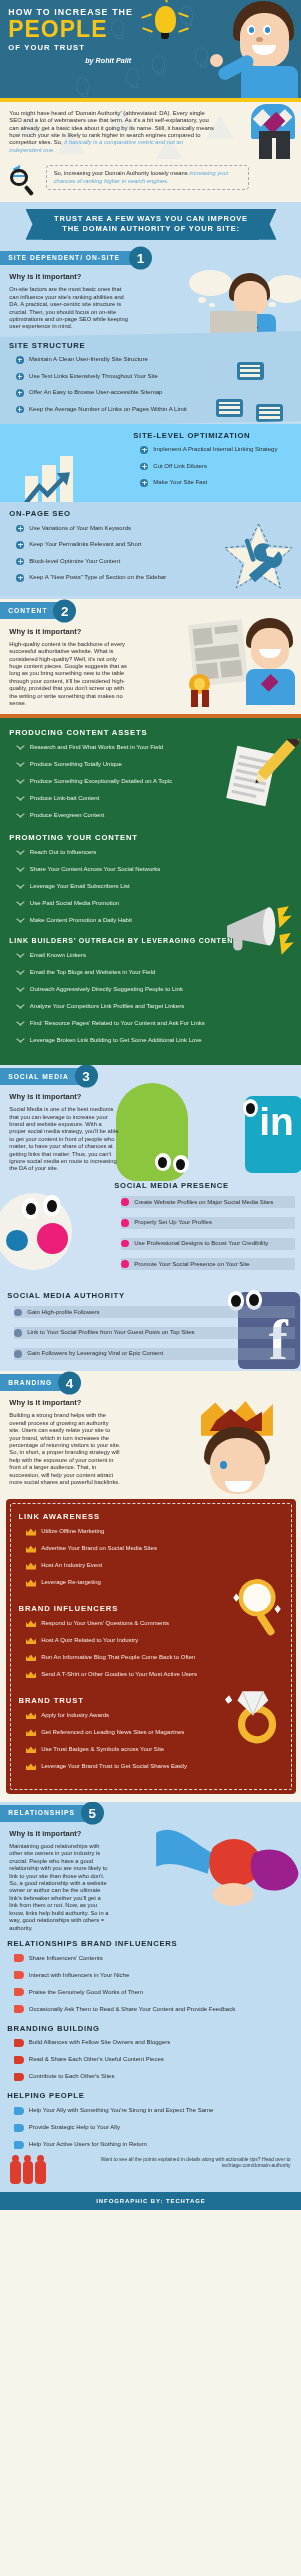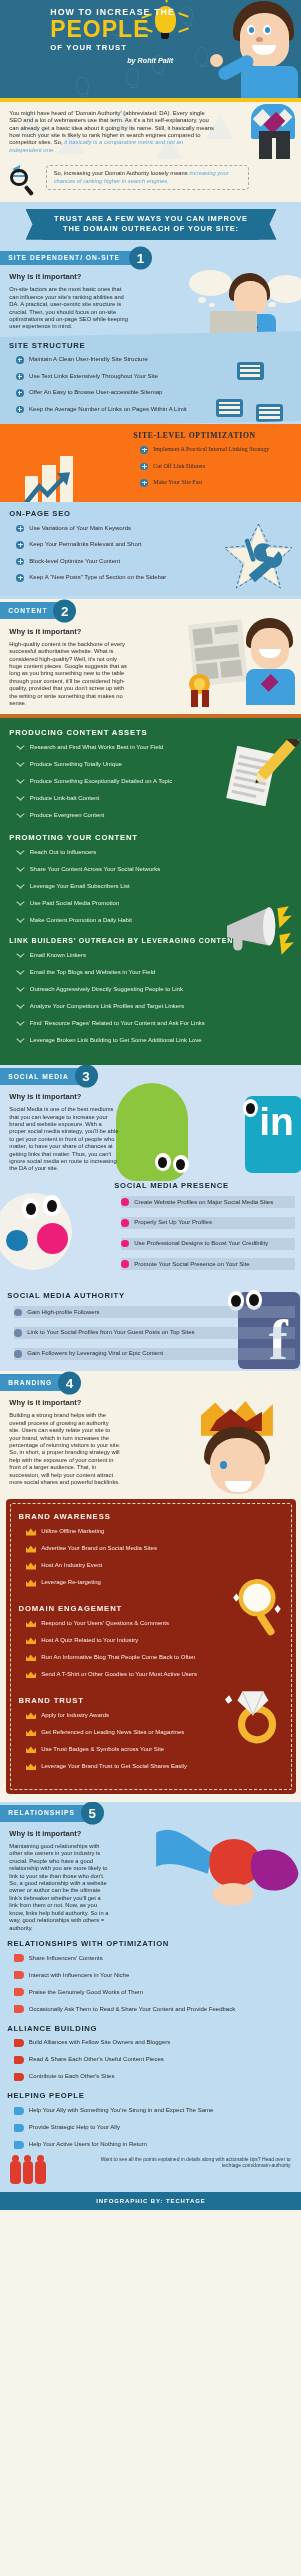--- a/index.html
+++ b/index.html
@@ -21,21 +21,21 @@
   }
   .hero-bulbs { position: absolute; inset: 0; opacity: .35; }
   .hero-bulb {
     position: absolute; width: 13.4px; height: 17.5px;
     border: 1px solid #4f8ba6; border-radius: 50% 50% 45% 45%;
   }
   .hero-bulb:after{
     content:""; position:absolute; left:3.6px; bottom:-3.6px; width:5.2px; height:3.6px;
     border:1px solid #4f8ba6; border-top:none;
   }
-  .hero-title { position: absolute; left: 8.2px; top: 7.2px; z-index: 4; margin-left: 42px; }
+  .hero-title { position: absolute; left: 8.2px; top: 7.2px; z-index: 4; }
   .ht-line1 {
     font-size: 8.8px; letter-spacing: 1.1px; color: #ffffff; font-weight: bold;
   }
   .ht-domain, .ht-authority {
     color: #f5c518; font-weight: bold; letter-spacing: 1px; line-height: .98;
   }
   .ht-domain { font-size: 23px; margin-top: 1px; }
   .ht-authority { font-size: 23px; }
   .ht-line4 {
     font-size: 7.7px; letter-spacing: 1.1px; color: #ffffff; font-weight: bold;
@@ -141,21 +141,21 @@
   .db-hair{position:absolute;left:40px;top:3.1px;width:41px;height:28px;background:#4a2c18;border-radius:20.6px 20.6px 5.2px 5.2px;}
   .db-face{position:absolute;left:45px;top:11.3px;width:33px;height:35px;background:#f6d2b2;border-radius:15.5px 15.5px 14.4px 14.4px;}
   .db-body{position:absolute;left:38px;top:44px;width:49px;height:32px;background:#3fa0dd;border-radius:7.2px 7.2px 0 0;}
   .db-tie{position:absolute;left:56px;top:52px;width:10.3px;height:13.4px;background:#9b1f6a;transform:rotate(45deg);}
 
   .panel {
     background: #aed2ea; padding: 7.2px 9.3px 8.2px 9.3px; position: relative; overflow:hidden;
   }
   .panel.tilt-a { transform: skewY(-1.1deg); margin-top: -3.1px; }
   .panel.tilt-a > .inner { transform: skewY(1.1deg); }
-  .panel.light { background: #f97316; font-family: Liberation Serif, serif; }
+  .panel.light { background: #7dd3fc; }
   .panel.light2 { background: #b7d7ee; }
 
   .grp-title {
     font-size: 7.7px; font-weight: bold; letter-spacing: 0.7px; color: #1c2b35;
     margin-bottom: 6.2px;
   }
   ul.items { list-style:none; }
   ul.items li {
     display:flex; align-items: center; gap: 5.2px; font-size: 6px;
     margin: 0 0 8.8px 7.2px; line-height: 7.2px;
@@ -340,21 +340,21 @@
       <div class="mg-handle"></div>
     </div>
     <div class="callout-box">
       <span>So, increasing your Domain Authority loosely means </span><em>increasing your chances of ranking higher in search engines.</em>
     </div>
   </div>
 
   <div class="banner-wrap">
     <div class="banner">
       <div>TRUST ARE A FEW WAYS YOU CAN IMPROVE</div>
-      <div>THE DOMAIN OUTREACH OF YOUR SITE:</div>
+      <div>THE DOMAIN AUTHORITY OF YOUR SITE:</div>
     </div>
   </div>
 
   <div class="s1">
     <div class="desk-boy">
       <div class="bubble" style="left:0px;top:0px;width:43px;height:26px;"></div>
       <div class="bubble" style="left:77px;top:5.2px;width:41px;height:28px;"></div>
       <div class="bubble" style="left:9.3px;top:27px;width:8.2px;height:6.2px;"></div>
       <div class="bubble" style="left:20.6px;top:33px;width:5.7px;height:4.1px;"></div>
       <div class="bubble" style="left:79px;top:32px;width:7.7px;height:5.7px;"></div>
@@ -720,41 +720,41 @@
       <div class="diamond-ring">
         <svg viewBox="0 0 120 120" width="62" height="62">
           <circle cx="62" cy="78" r="30" fill="none" stroke="#f2b72e" stroke-width="14"></circle>
           <polygon points="34,14 74,14 84,32 54,60 24,32" fill="#f1f1ef"></polygon>
           <polyline points="34,14 54,60 74,14" fill="none" stroke="#c8c8c6" stroke-width="2"></polyline>
           <polygon points="8,22 14,32 6,38 0,30" fill="#fff"></polygon>
         </svg>
       </div>
 
       <div class="inner-dash">
-        <div class="grp-title">BRAND AWARENESS</div>
+        <div class="grp-title">LINK AWARENESS</div>
         <ul class="items">
           <li>
               <span class="bullet-crown"></span>
               <span>Utilize Offline Marketing</span>
             </li>
           <li>
               <span class="bullet-crown"></span>
               <span>Advertise Your Brand on Social Media Sites</span>
             </li>
           <li>
               <span class="bullet-crown"></span>
               <span>Host An Industry Event</span>
             </li>
           <li>
               <span class="bullet-crown"></span>
               <span>Leverage Re-targeting</span>
             </li>
         </ul>
 
-        <div class="grp-title" style="margin-top:17.5px;">DOMAIN ENGAGEMENT</div>
+        <div class="grp-title" style="margin-top:17.5px;">BRAND INFLUENCERS</div>
         <ul class="items">
           <li>
               <span class="bullet-crown"></span>
               <span>Respond to Your Users’ Questions &amp; Comments</span>
             </li>
           <li>
               <span class="bullet-crown"></span>
               <span>Host A Quiz Related to Your Industry</span>
             </li>
           <li>
@@ -803,41 +803,41 @@
     <div style="padding-top:3.1px;position:relative;z-index:5;">
       <div class="sec-chip">
         <div class="label">RELATIONSHIPS</div>
         <div class="num">5</div>
       </div>
     </div>
     <div class="why-h" style="position:relative;z-index:5;">Why is it important?</div>
     <div class="why-p" style="position:relative;z-index:5;">Maintaining good relationships with other site owners in your industry is crucial. People who have a good relationship with you are more likely to link to your site than those who don't. So, a good relationship with a website owner or author can be the ultimate link's tiebreaker whether you'll get a link from them or not. Now, as you know, links help build authority. So in a way, good relationships with others = authority.</div>
 
     <div style="position:relative;z-index:5;padding:1px 7.2px 0 7.2px;">
-      <div class="grp-title">RELATIONSHIPS WITH OPTIMIZATION</div>
+      <div class="grp-title">RELATIONSHIPS BRAND INFLUENCERS</div>
       <ul class="items">
         <li>
             <span class="bullet-hand"></span>
             <span>Share Influencers' Contents</span>
           </li>
         <li>
             <span class="bullet-hand"></span>
             <span>Interact with Influencers in Your Niche</span>
           </li>
         <li>
             <span class="bullet-hand"></span>
             <span>Praise the Genuinely Good Works of Them</span>
           </li>
         <li>
             <span class="bullet-hand"></span>
             <span>Occasionally Ask Them to Read &amp; Share Your Content and Provide Feedback</span>
           </li>
       </ul>
 
-      <div class="grp-title" style="margin-top:10.3px;">ALLIANCE BUILDING</div>
+      <div class="grp-title" style="margin-top:10.3px;">BRANDING BUILDING</div>
       <ul class="items">
         <li>
             <span class="bullet-hand red2"></span>
             <span>Build Alliances with Fellow Site Owners and Bloggers</span>
           </li>
         <li>
             <span class="bullet-hand red2"></span>
             <span>Read &amp; Share Each Other's Useful Content Pieces</span>
           </li>
         <li>

